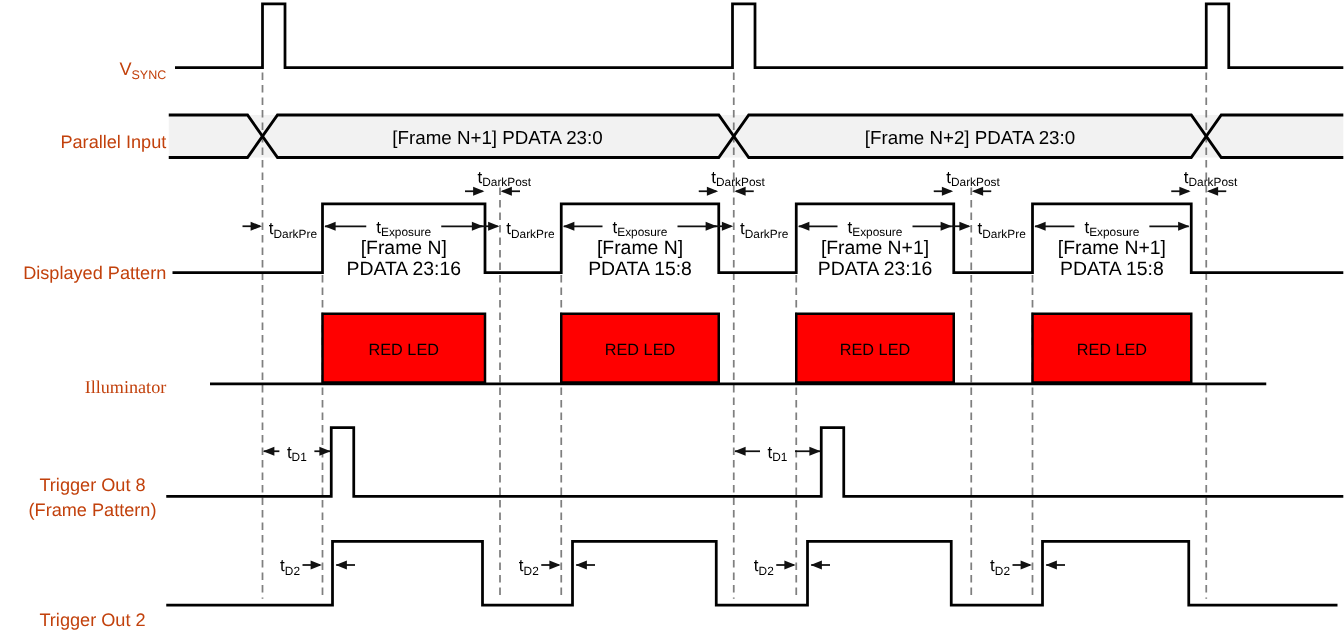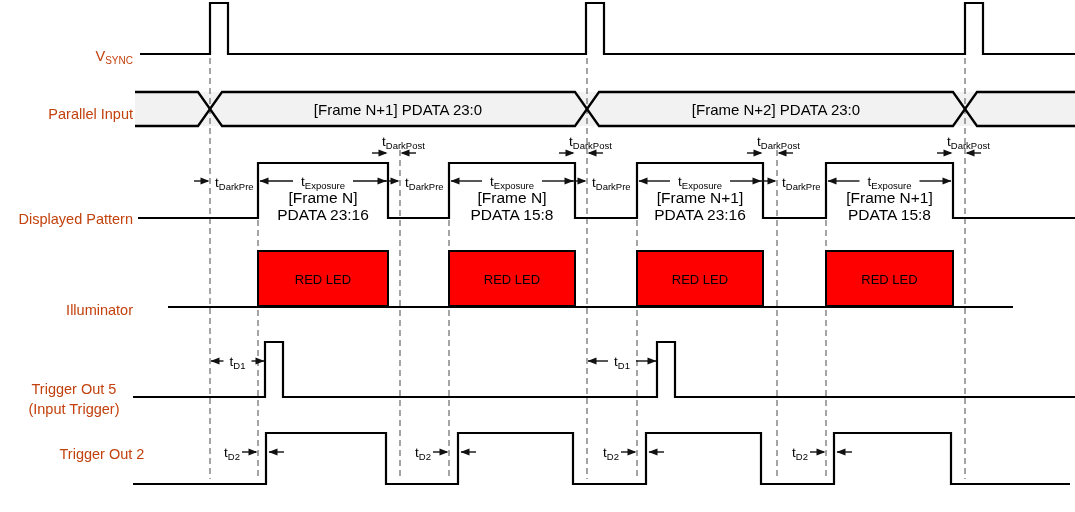--- a/index.html
+++ b/index.html
@@ -15,28 +15,28 @@
 <body>
 
 <div class="stage">
 
   <div class="row-label ralign" style="top:46px;"><span>V</span><span class="subtxt">SYNC</span></div>
 
   <div class="row-label ralign" style="top:104px;">Parallel Input</div>
 
   <div class="row-label ralign" style="top:209px;">Displayed Pattern</div>
 
-  <div class="row-label ralign" style="top:300px;">Illuminator</div>
+  <div class="row-label ralign" style="top:300px;font-family:Liberation Serif, serif;">Illuminator</div>
 
   <div class="row-label calign" style="top:379px;">
-    <div>Trigger Out 5</div>
-    <div>(Input Trigger)</div>
+    <div>Trigger Out 8</div>
+    <div>(Frame Pattern)</div>
   </div>
 
-  <div class="row-label calign" style="top:444px;padding-left:28px;">
+  <div class="row-label calign" style="top:487px;">
     <div>Trigger Out 2</div>
   </div>
 
   <svg id="wave" width="1075" height="512" viewBox="0 0 1075 512">
       <rect x="135" y="92" width="940" height="34" fill="#f2f2f2"></rect>
       <line x1="210" y1="58" x2="210" y2="479" stroke="#7f7f7f" stroke-width="1.4" stroke-dasharray="6 4"></line>
       <line x1="258" y1="220" x2="258" y2="479" stroke="#7f7f7f" stroke-width="1.4" stroke-dasharray="6 4"></line>
       <line x1="400" y1="150" x2="400" y2="479" stroke="#7f7f7f" stroke-width="1.4" stroke-dasharray="6 4"></line>
       <line x1="449" y1="220" x2="449" y2="479" stroke="#7f7f7f" stroke-width="1.4" stroke-dasharray="6 4"></line>
       <line x1="587" y1="58" x2="587" y2="479" stroke="#7f7f7f" stroke-width="1.4" stroke-dasharray="6 4"></line>

